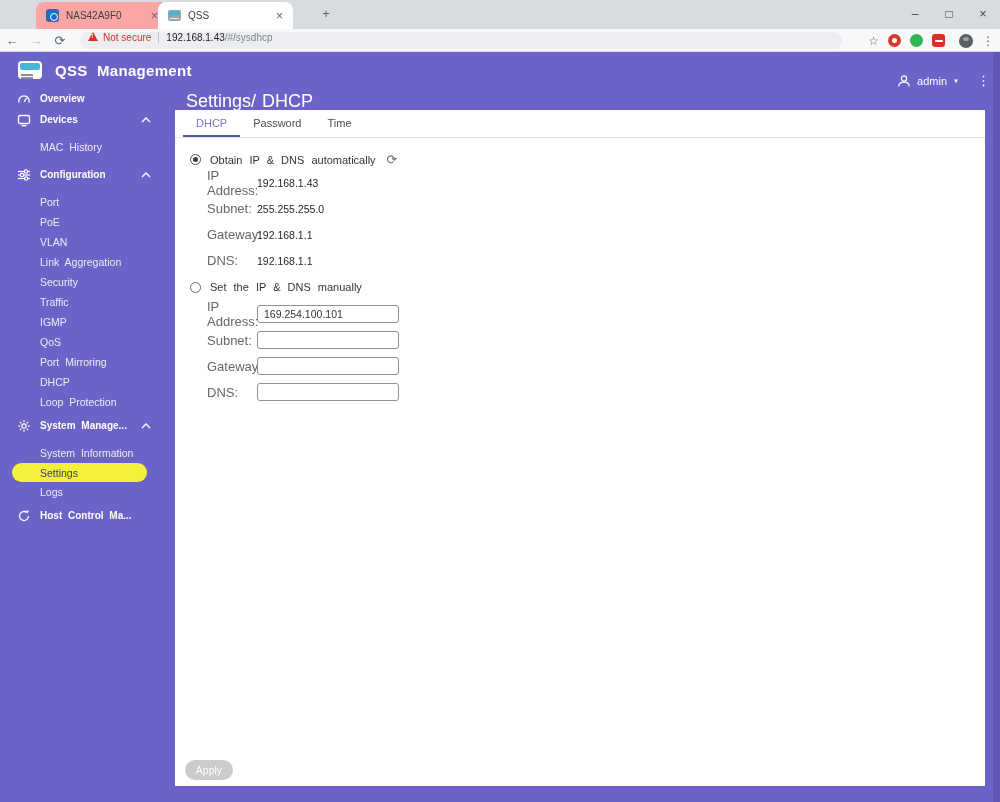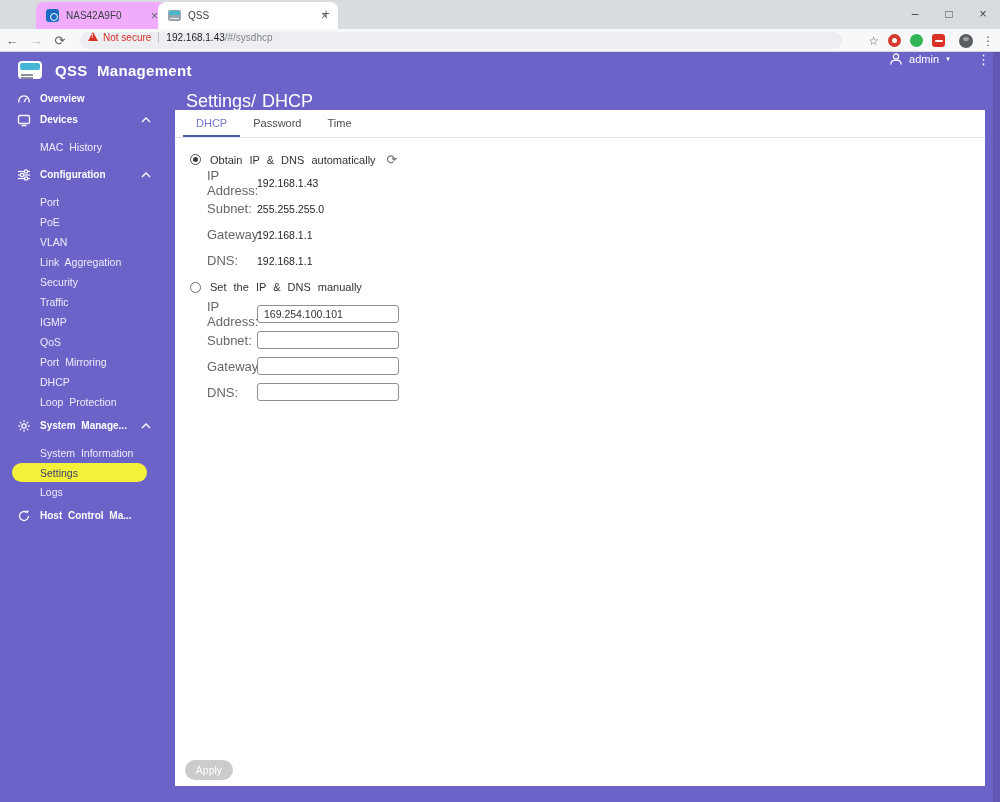--- a/index.html
+++ b/index.html
@@ -3,22 +3,22 @@
 <meta charset="utf-8">
 <style>
   * { margin:0; padding:0; box-sizing:border-box; }
   html,body { width:1000px; height:802px; }
   body { font-family:"Liberation Sans", sans-serif; background:#6b63c8; overflow:hidden; }
   #screen { position:relative; width:1000px; height:802px; }
 
   
   .tabbar { position:absolute; left:0; top:0; width:1000px; height:29px; background:#d8dbdf; }
   .tab { position:absolute; bottom:0; height:27px; display:flex; align-items:center; padding:0 8px 0 10px; border-radius:8px 8px 0 0; font-size:10px; color:#3c4043; }
-  .tab-1 { left:36px; width:132px; background:#f0abfc; }
-  .tab-2 { left:158px; width:180px; background:#ffffff; }
+  .tab-1 { left:36px; width:132px; background:#fca5a5; }
+  .tab-2 { left:158px; width:135px; background:#ffffff; }
   .tab-title { flex:1; margin-left:7px; white-space:nowrap; overflow:hidden; }
   .tab-close { color:#5f6368; font-size:12px; padding:0 2px; cursor:default; }
   .favicon-nas { width:13px; height:13px; border-radius:3px; background:#1a6dc3; position:relative; flex:none; }
   .favicon-nas::after { content:""; position:absolute; left:3.5px; top:3.5px; width:6px; height:6px; border:1.5px solid #fff; border-radius:50%; }
   .favicon-qss { width:13px; height:11px; border-radius:2px; background:#9aa4ad; position:relative; flex:none; }
   .favicon-qss::before { content:""; position:absolute; left:1px; top:1px; right:1px; height:4px; background:#49b8cc; border-radius:1px; }
   .favicon-qss::after { content:""; position:absolute; left:2px; bottom:2px; right:2px; height:1.5px; background:#e8eaec; }
   .newtab { position:absolute; left:318px; top:6px; font-size:13px; color:#5f6368; width:16px; text-align:center; }
   .win-controls { position:absolute; right:0; top:0; height:28px; display:flex; }
   .win-btn { width:34px; height:28px; display:flex; align-items:center; justify-content:center; font-size:12px; color:#3c4043; }
@@ -42,21 +42,21 @@
   .profile-ico { width:14px; height:14px; border-radius:50%; background:#5a5e63; position:relative; margin-left:5px; }
   .profile-ico::after { content:""; position:absolute; left:4px; top:3px; width:6px; height:4px; border-radius:50%; background:#9aa0a6; }
   .menu-dots { font-size:12px; color:#5f6368; letter-spacing:0; }
 
   
   .app-header { position:absolute; left:0; top:52px; width:1000px; height:36px; background:#6b63c8; display:flex; align-items:center; }
   .logo { width:24px; height:18px; background:#fff; border-radius:4px; margin-left:18px; position:relative; flex:none; }
   .logo::before { content:""; position:absolute; left:2px; top:2px; right:2px; height:7px; background:#45b6d6; border-radius:2px; }
   .logo::after { content:""; position:absolute; left:3px; bottom:3px; width:12px; height:2px; background:#8b8f98; box-shadow:0 3px 0 #8b8f98; }
   .app-title { color:#fff; font-weight:bold; font-size:15px; margin-left:13px; word-spacing:5px; letter-spacing:.3px; }
-  .header-right { position:absolute; right:10px; top:0; height:36px; display:flex; align-items:flex-start; gap:8px; }
+  .header-right { position:absolute; right:10px; top:0; height:36px; display:flex; align-items:flex-end; }
   .user-box { display:flex; align-items:center; gap:6px; color:#fff; }
   .user-name { font-size:11px; }
   .caret-down { font-size:6px; color:#fff; }
   .header-dots { color:#fff; font-size:13px; margin-left:18px; }
 
   
   .sidebar { position:absolute; left:0; top:88px; width:175px; bottom:0; background:#6b63c8; padding-top:0; }
   .nav-item { display:flex; align-items:center; color:#fff; cursor:default; }
   .nav-top { height:21px; font-size:10px; font-weight:bold; padding-left:17px; word-spacing:3px; }
   .nav-icon { width:14px; height:14px; margin-right:9px; flex:none; display:flex; align-items:center; justify-content:center; }

